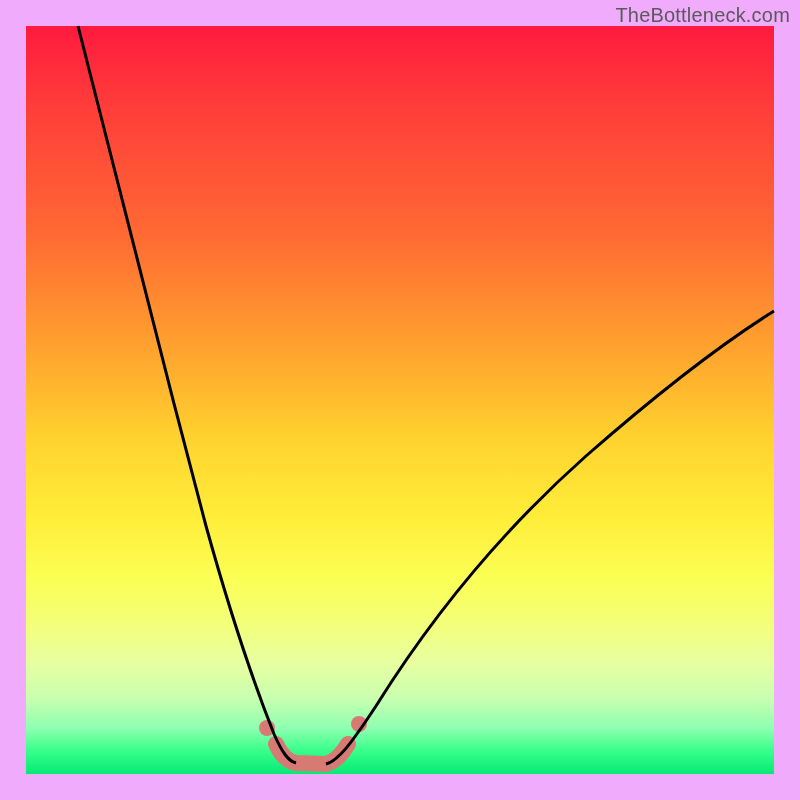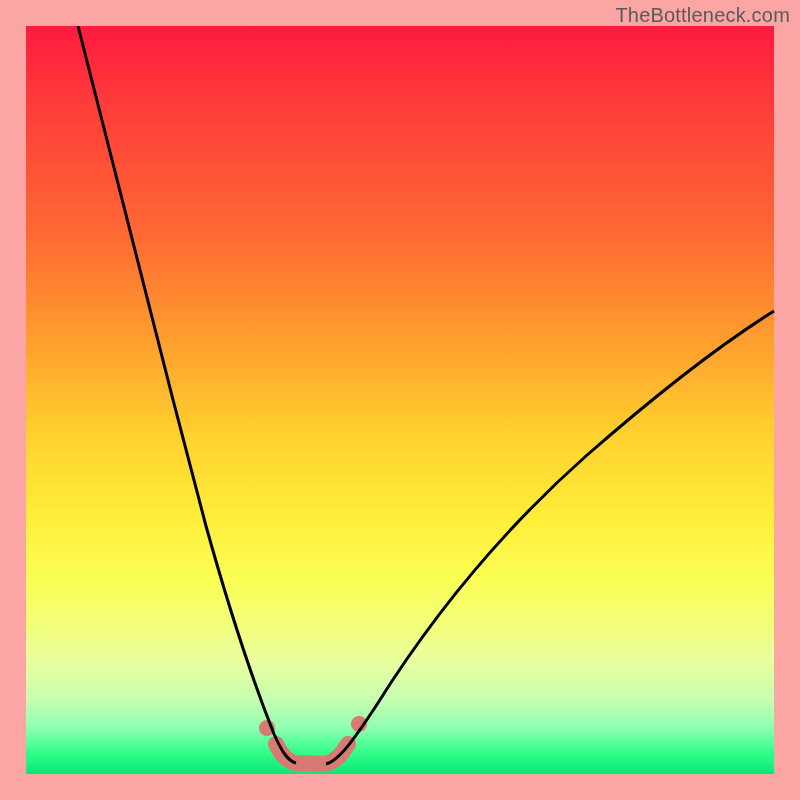--- a/index.html
+++ b/index.html
@@ -10,21 +10,21 @@
     background: #000;
     overflow: hidden;
     font-family: Arial, Helvetica, sans-serif;
   }
   .frame {
     position: absolute;
     left: 0;
     top: 0;
     width: 800px;
     height: 800px;
-    background: #fca5a5;
+    background: #f0abfc;
   }
   .plot {
     position: absolute;
     left: 26px;
     top: 26px;
     width: 748px;
     height: 748px;
     
     background: linear-gradient(to bottom,
       #ff1a3f 0%,

